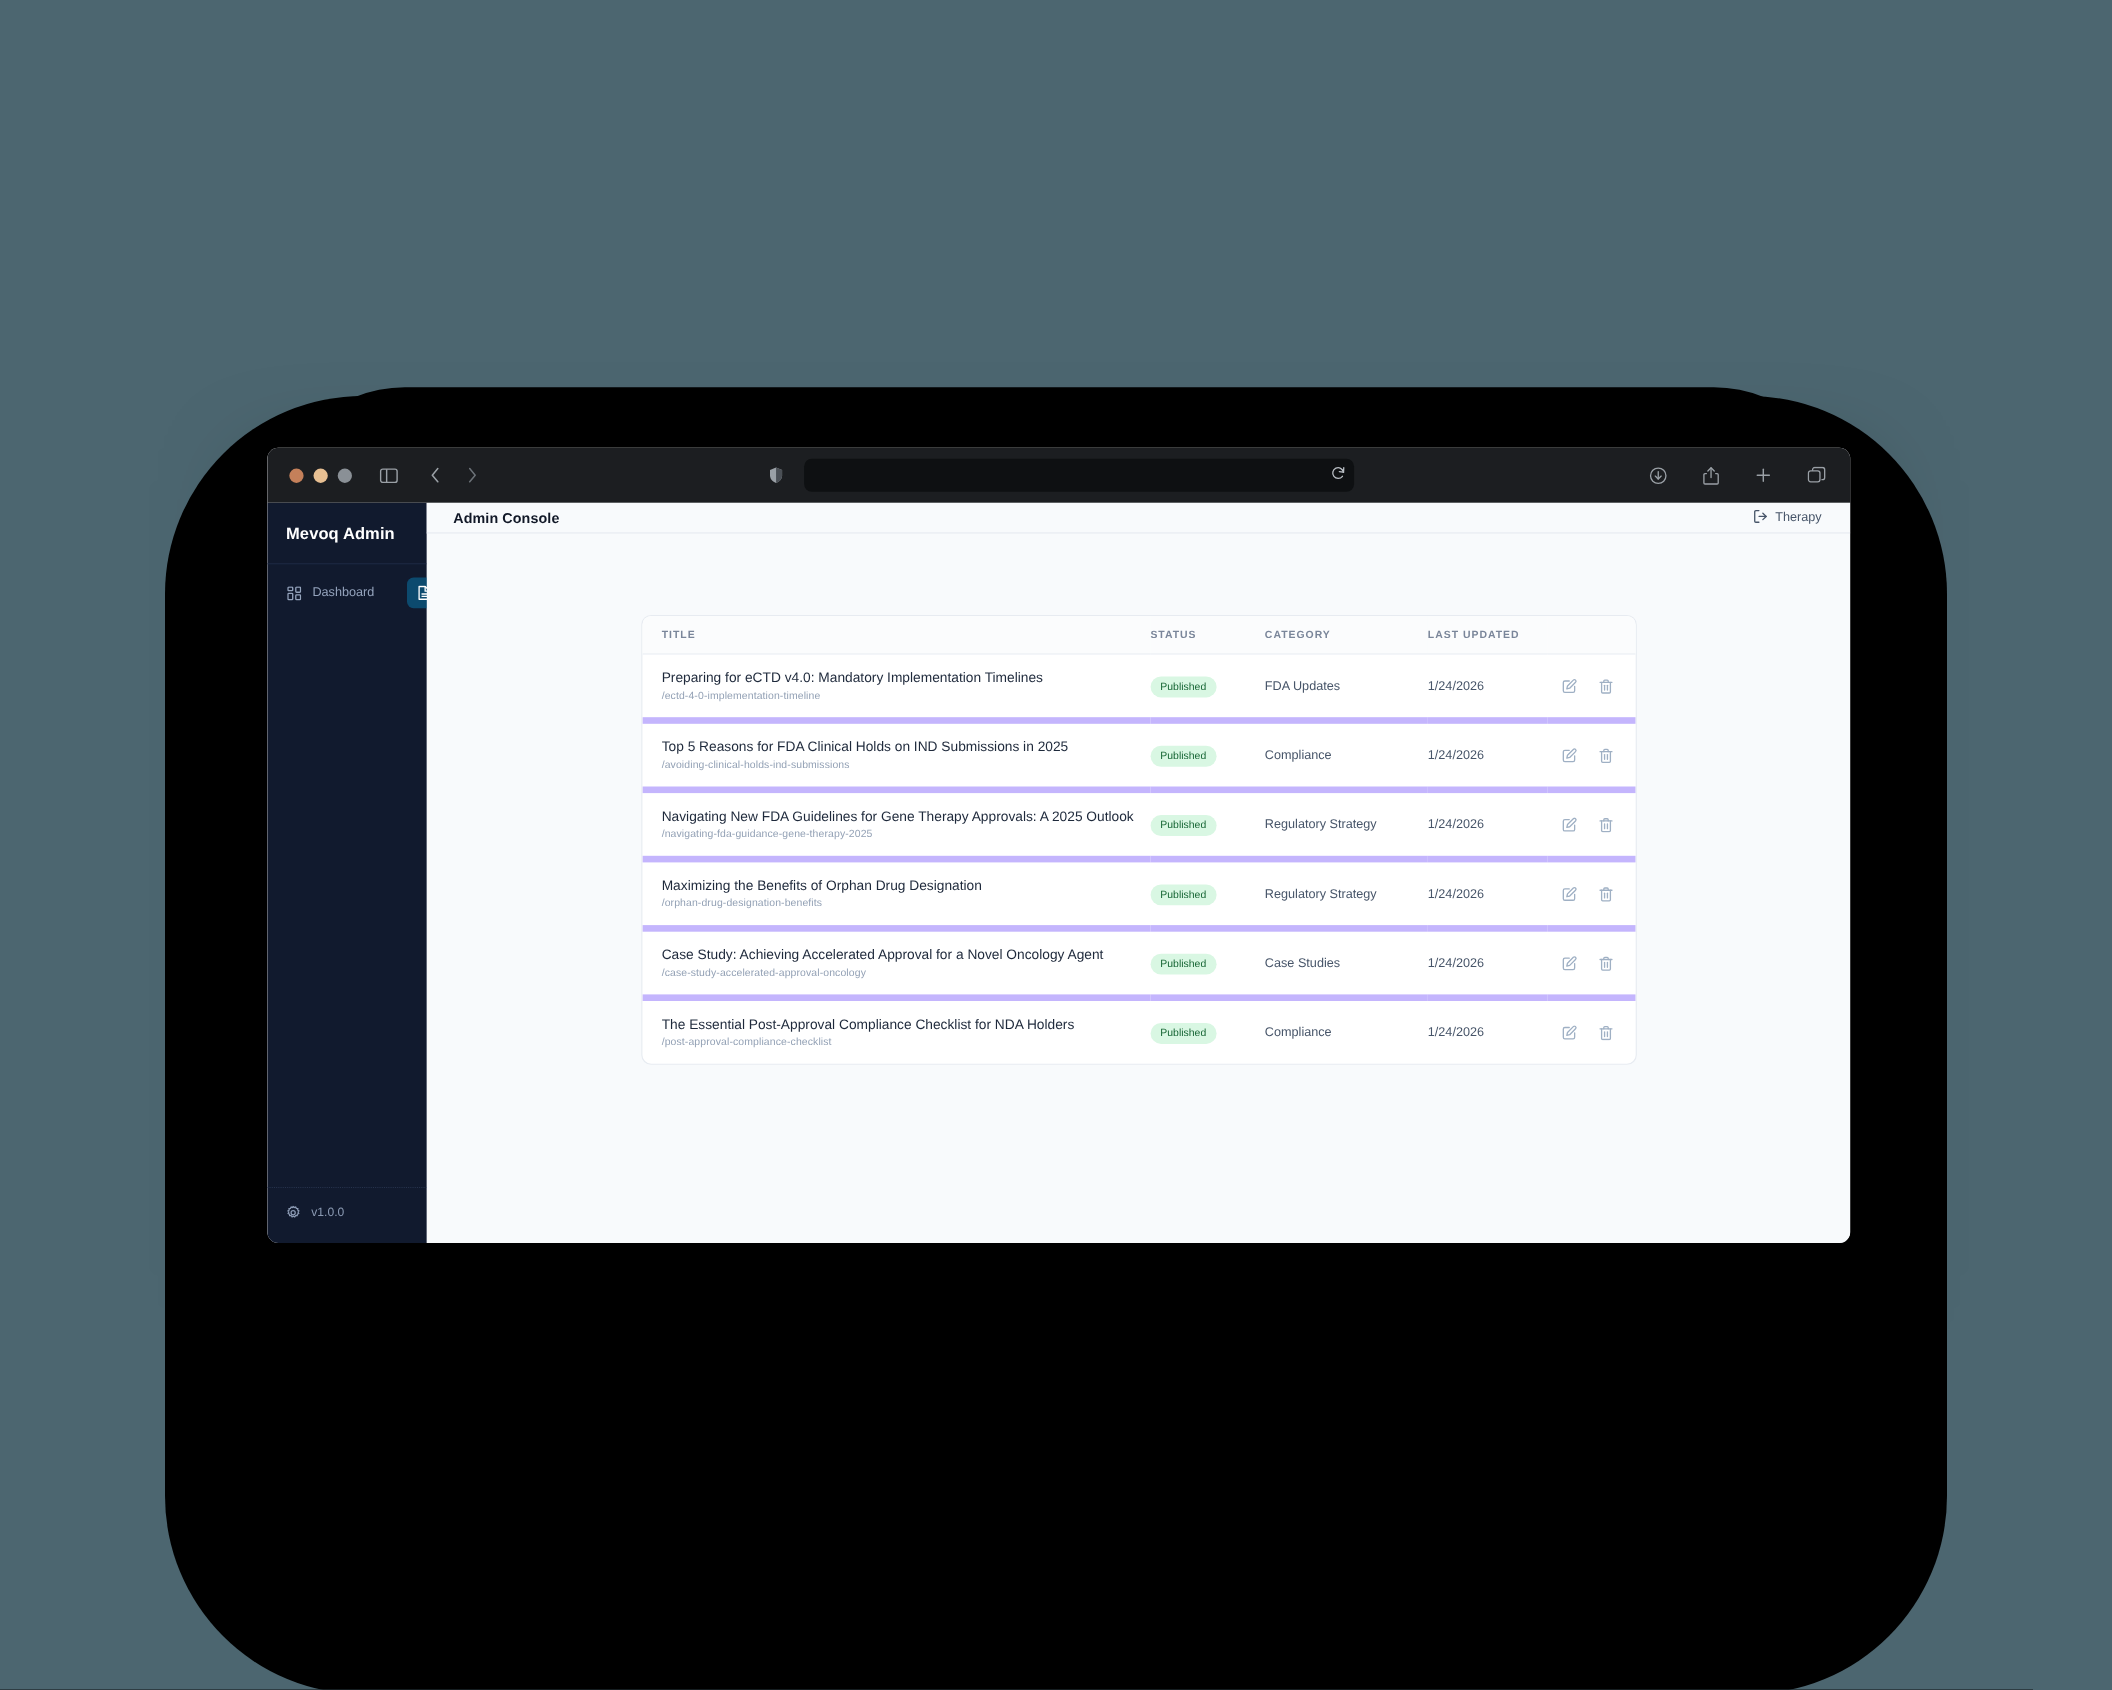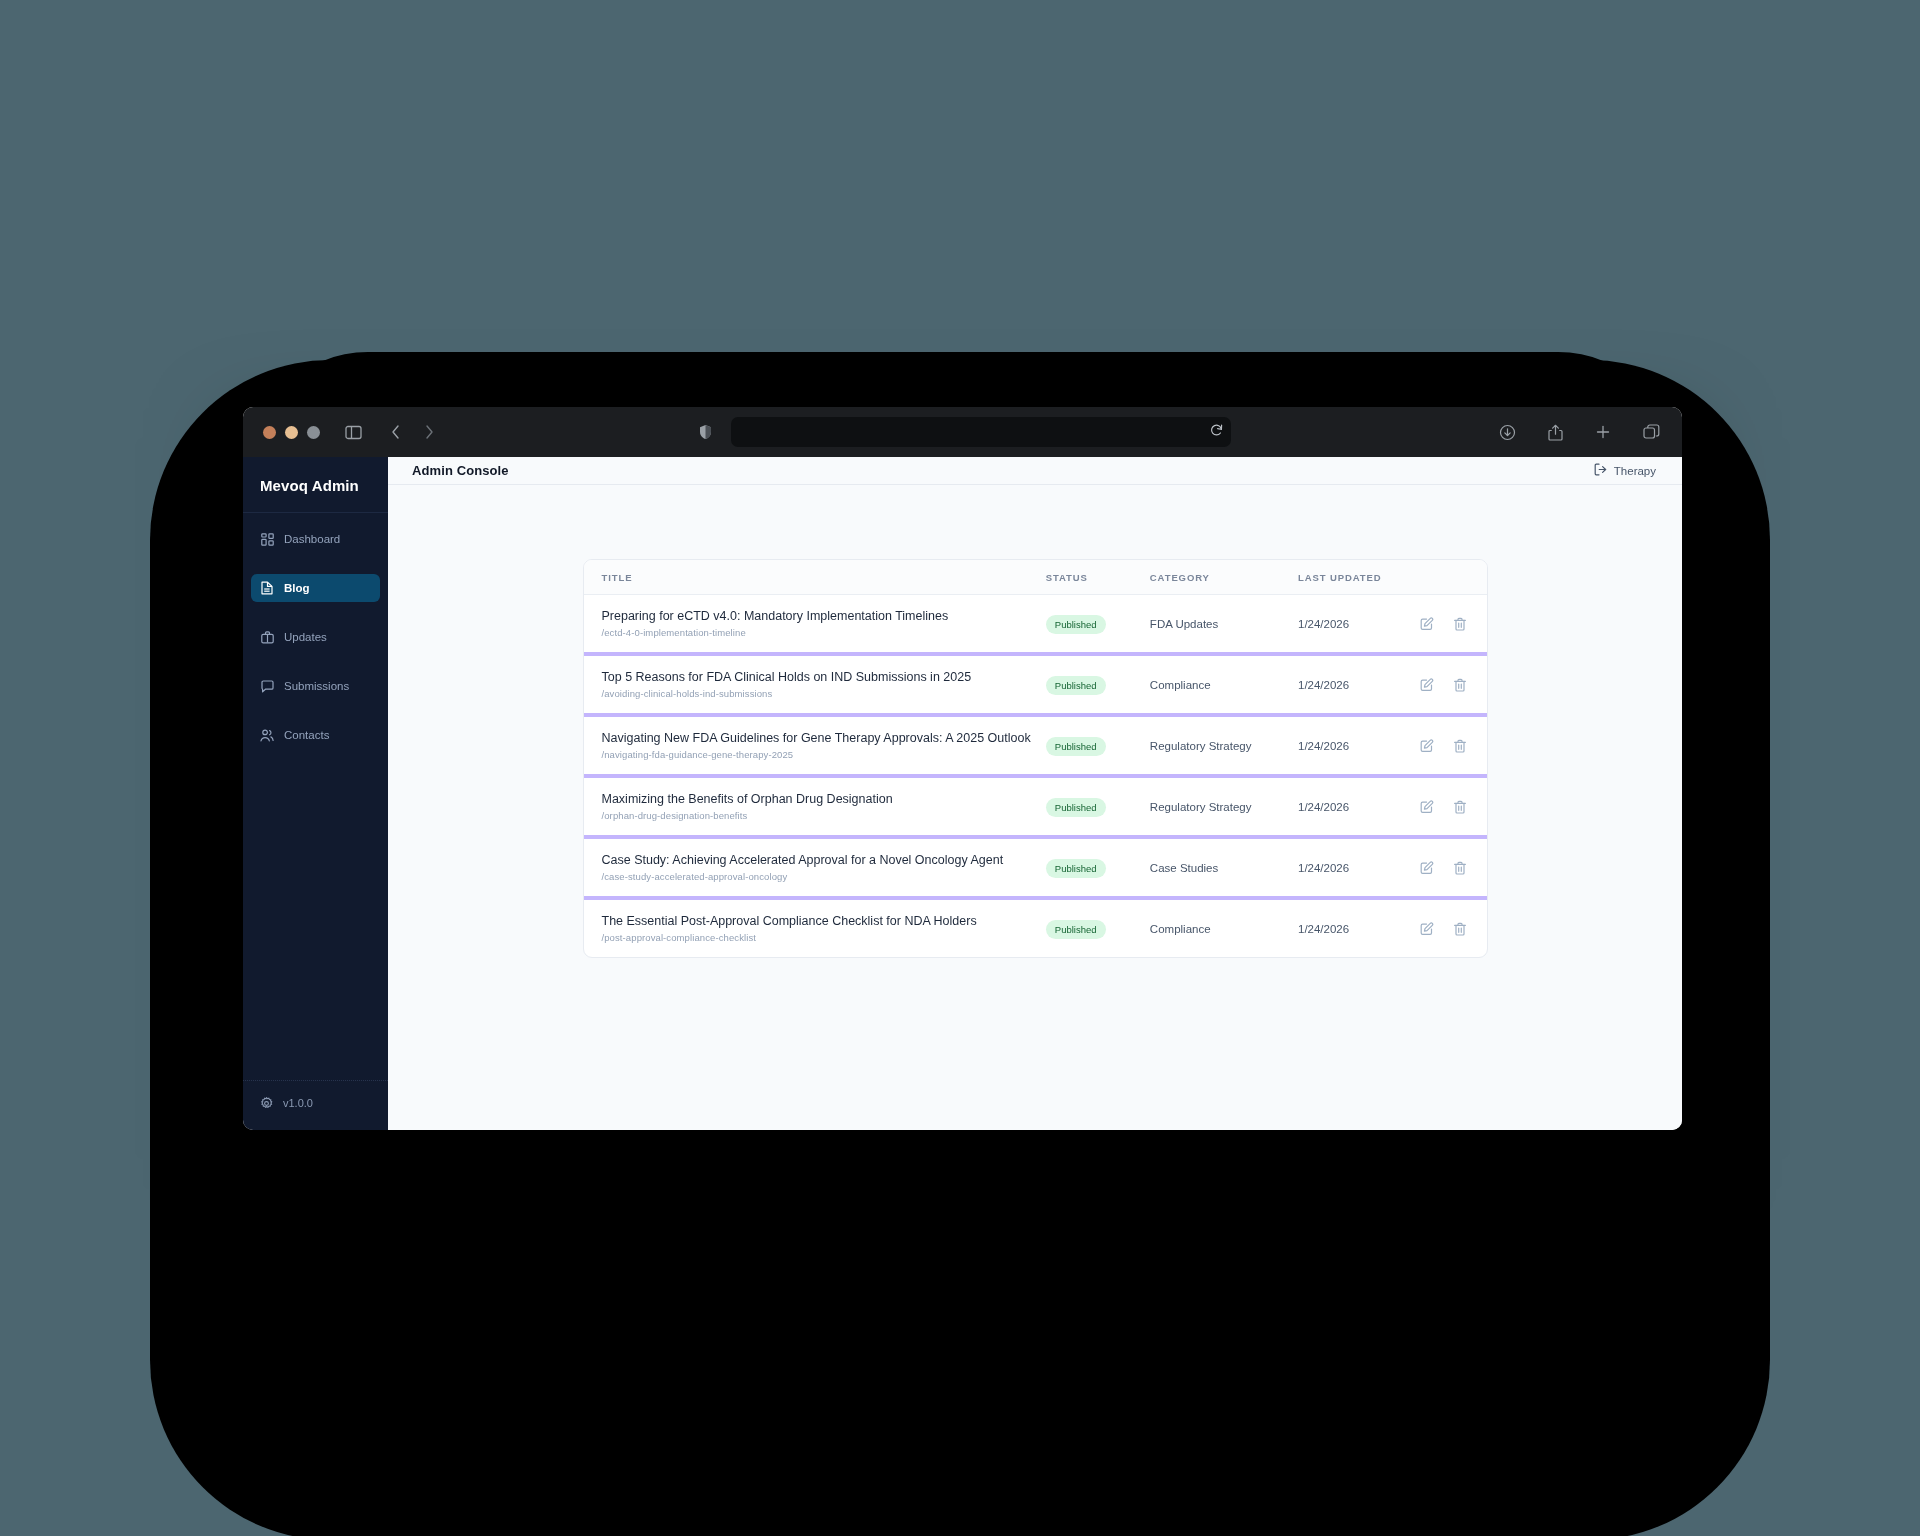--- a/index.html
+++ b/index.html
@@ -96,21 +96,21 @@
     flex: 0 0 145px;
   }
   .brand {
     padding: 20px 17px 18px 17px;
     color: #ffffff;
     font-size: 15px;
     font-weight: bold;
     letter-spacing: .1px;
     border-bottom: 1px solid #1d2942;
   }
-  .nav { padding: 12px 8px; display: flex; flex-direction: column; gap: 21px; }
+  .nav { padding: 12px 8px; display: flex; gap: 21px; }
   .nav-item {
     display: flex; align-items: center; gap: 10px;
     padding: 7px 9px;
     border-radius: 6px;
     color: #94a3bc;
     font-size: 11.5px;
     cursor: pointer;
   }
   .nav-item.active { background: #0c4a6e; color: #ffffff; font-weight: bold; }
   .nav-item .ico { width: 14px; height: 14px; display: flex; align-items: center; justify-content: center; flex: 0 0 14px; }
@@ -177,21 +177,21 @@
     padding: 12px 0 11px 0;
     background: #fbfcfd;
     border-bottom: 1px solid #eaeef3;
   }
   thead th.c-title { padding-left: 18px; width: 470px; }
   thead th.c-status { width: 105px; margin-left: 16px; }
   thead th.c-cat { width: 150px; }
   thead th.c-date { width: 110px; }
   thead th.c-act { width: 80px; }
 
-  tbody tr { border-bottom: 4px solid #c4b5fd; }
+  tbody tr { border-bottom: 6px solid #c4b5fd; }
   tbody tr:last-child { border-bottom: none; }
   tbody td { padding: 14px 0; vertical-align: middle; }
   td.c-title { padding-left: 18px; }
   .row-title { font-size: 12.5px; color: #1e293b; }
   .row-slug { font-size: 9.5px; color: #93a1b5; margin-top: 4px; letter-spacing: .1px; }
   .badge {
     display: inline-block;
     background: #d9f7e3;
     color: #166534;
     font-size: 9.5px;

